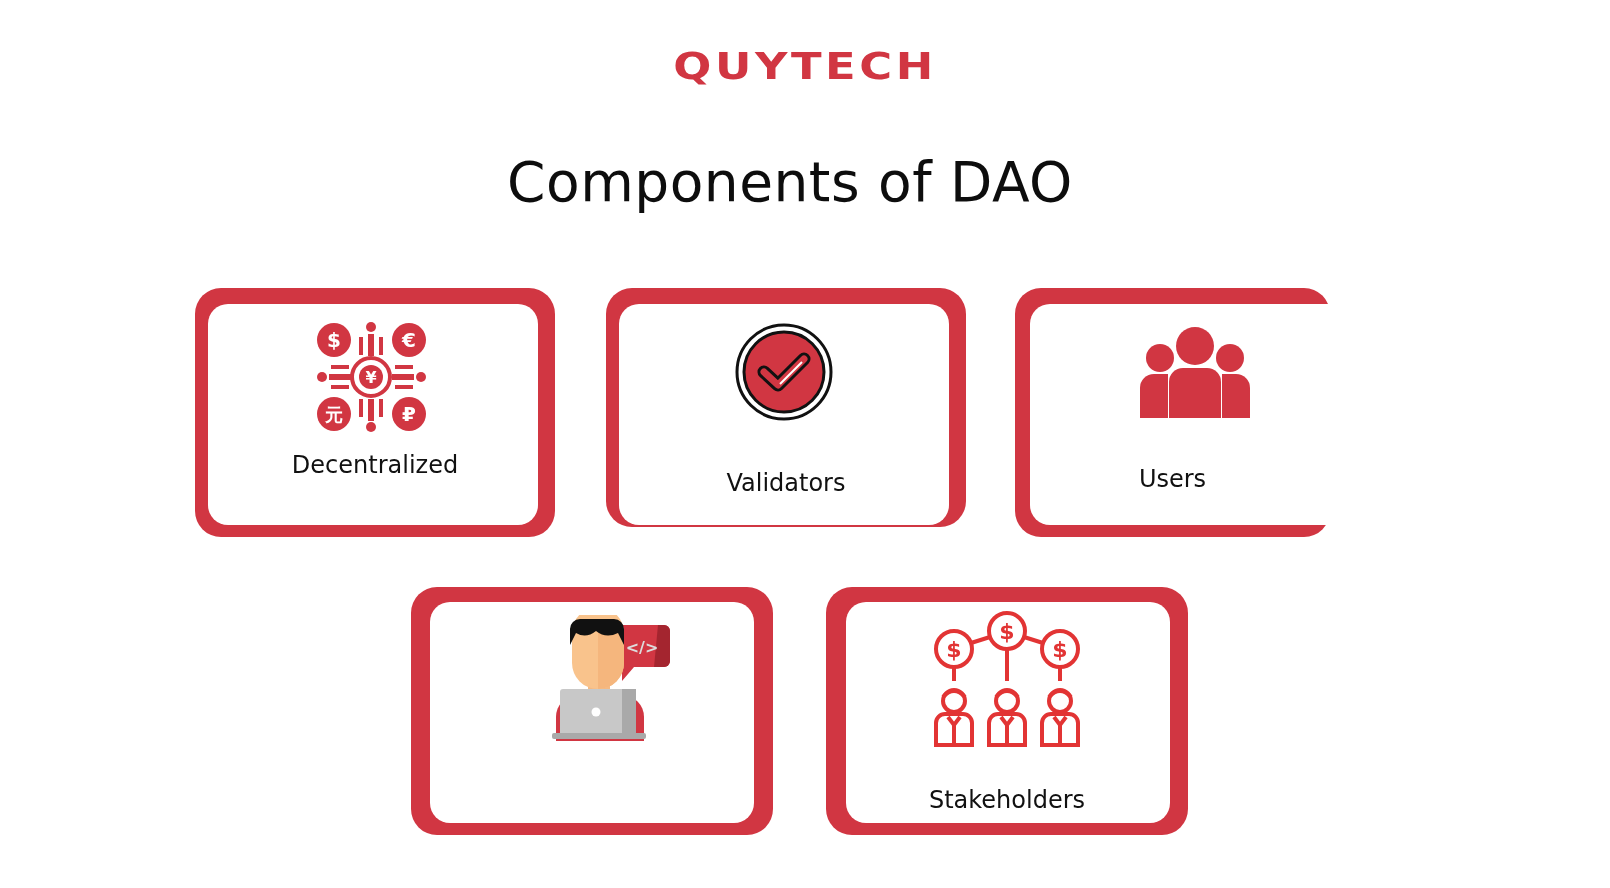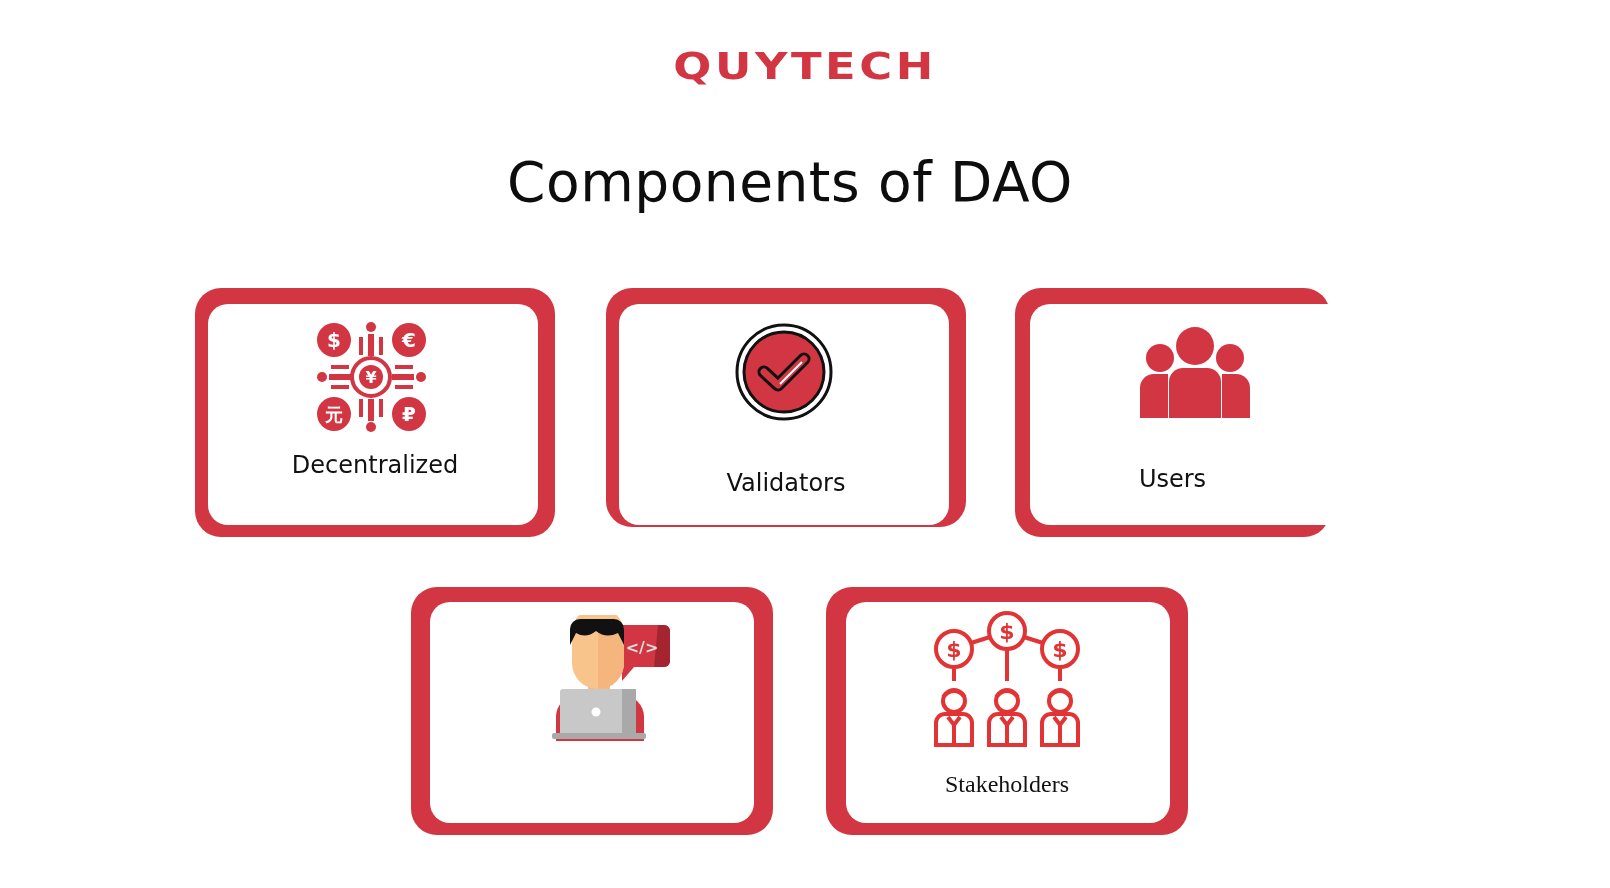--- a/index.html
+++ b/index.html
@@ -125,14 +125,14 @@
       </g>
       <use href="#p" x="53"></use>
         <use href="#p" x="106"></use>
     </g>
     <g fill="#e23434" font-family="DejaVu Sans, sans-serif" font-weight="bold" font-size="22" text-anchor="middle">
       <text x="22" y="48">$</text>
         <text x="75" y="30">$</text>
         <text x="128" y="48">$</text>
     </g>
   </svg>
-  <div class="label" style="top:182px;font-family:Liberation Serif, serif;">Stakeholders</div>
+  <div class="label" style="top:198px;">Stakeholders</div>
 </div>
 
 </body></html>

